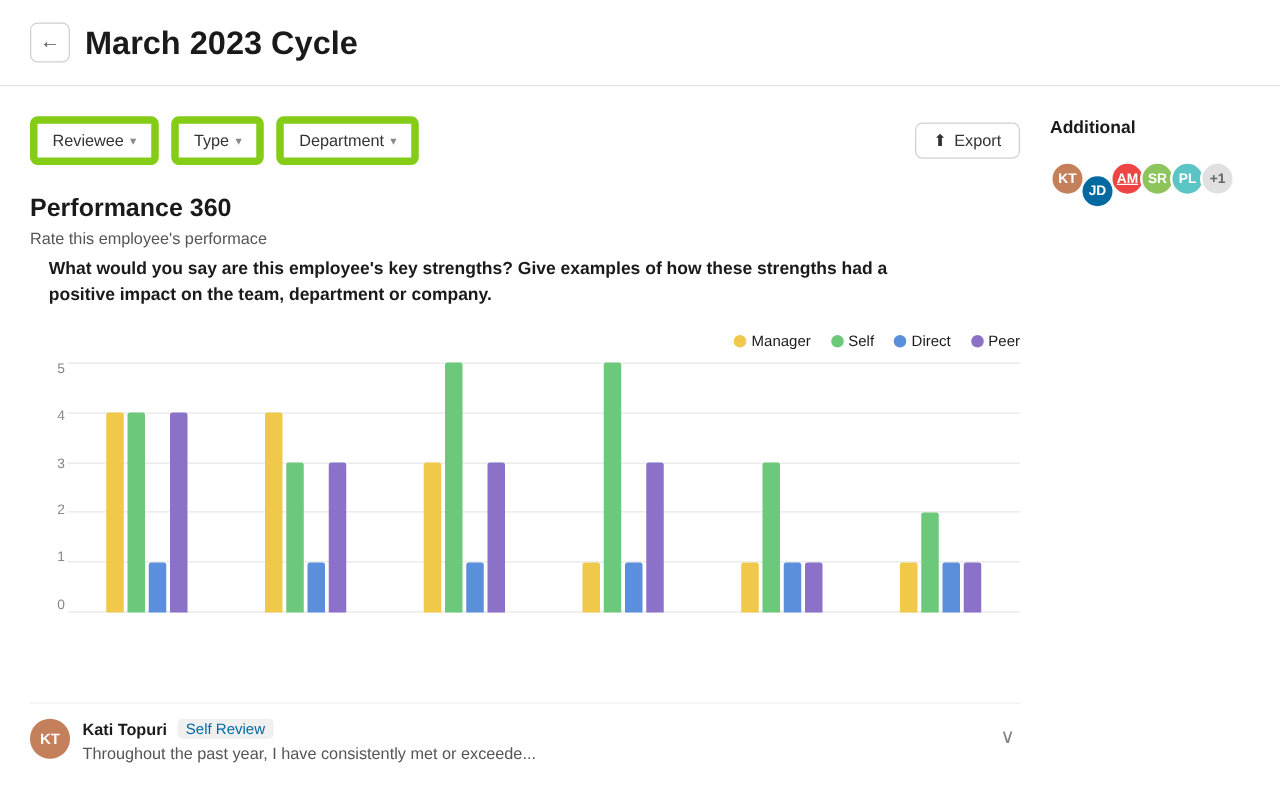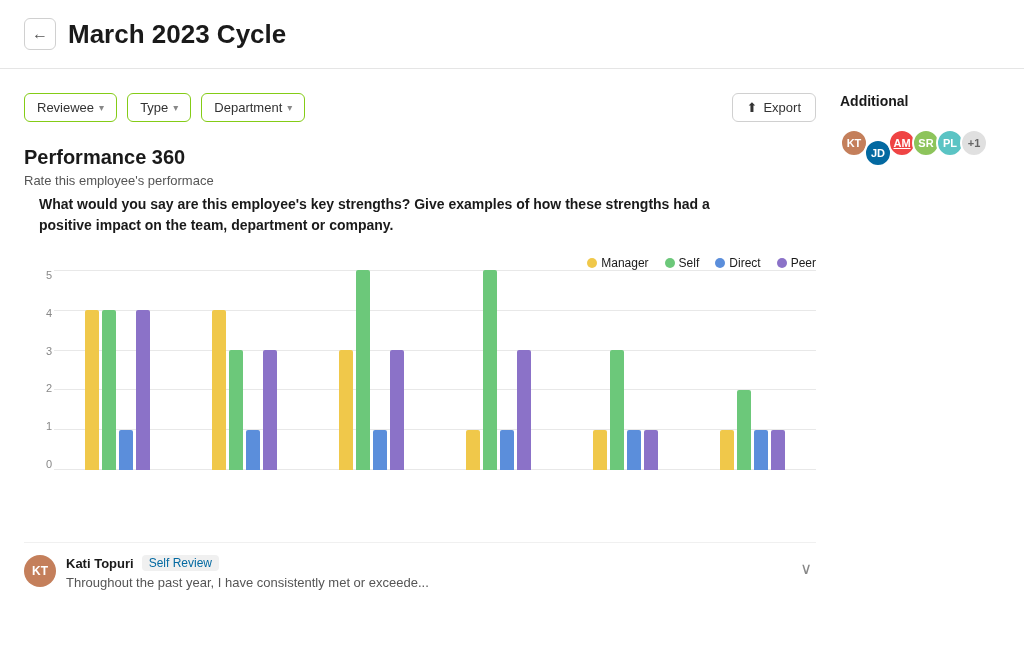--- a/index.html
+++ b/index.html
@@ -34,21 +34,21 @@
 
     .filters-row {
       display: flex;
       align-items: center;
       gap: 10px;
       margin-bottom: 24px;
     }
     .filter-btn {
       display: flex; align-items: center; gap: 5px;
       padding: 6px 12px;
-      border: 1px solid #84cc16;
+      border: 6px solid #84cc16;
       border-radius: 6px;
       background: #fff;
       cursor: pointer;
       font-size: 13px;
       color: #333;
     }
     .filter-btn .chevron { font-size: 10px; color: #888; }
     .spacer { flex: 1; }
     .export-btn {
       display: flex; align-items: center; gap: 6px;
@@ -62,21 +62,21 @@
     }
 
     .section-title { font-size: 20px; font-weight: 700; margin-bottom: 4px; }
     .section-subtitle { font-size: 13px; color: #555; margin-bottom: 6px; }
     .section-question { font-size: 14px; font-weight: 600; margin-bottom: 20px; line-height: 1.5; max-width: 680px; margin-left: 15px; }
 
     
     .chart-container { position: relative; width: 100%; }
     .chart-legend {
       display: flex; gap: 16px; justify-content: flex-end;
-      margin-bottom: 0; font-size: 12px; align-items: center;
+      margin-bottom: 10px; font-size: 12px; align-items: center;
     }
     .legend-item { display: flex; align-items: center; gap: 4px; }
     .legend-dot { width: 10px; height: 10px; border-radius: 50%; }
 
     .chart-area {
       display: flex;
       align-items: flex-end;
       gap: 0;
       position: relative;
       padding-left: 30px;

